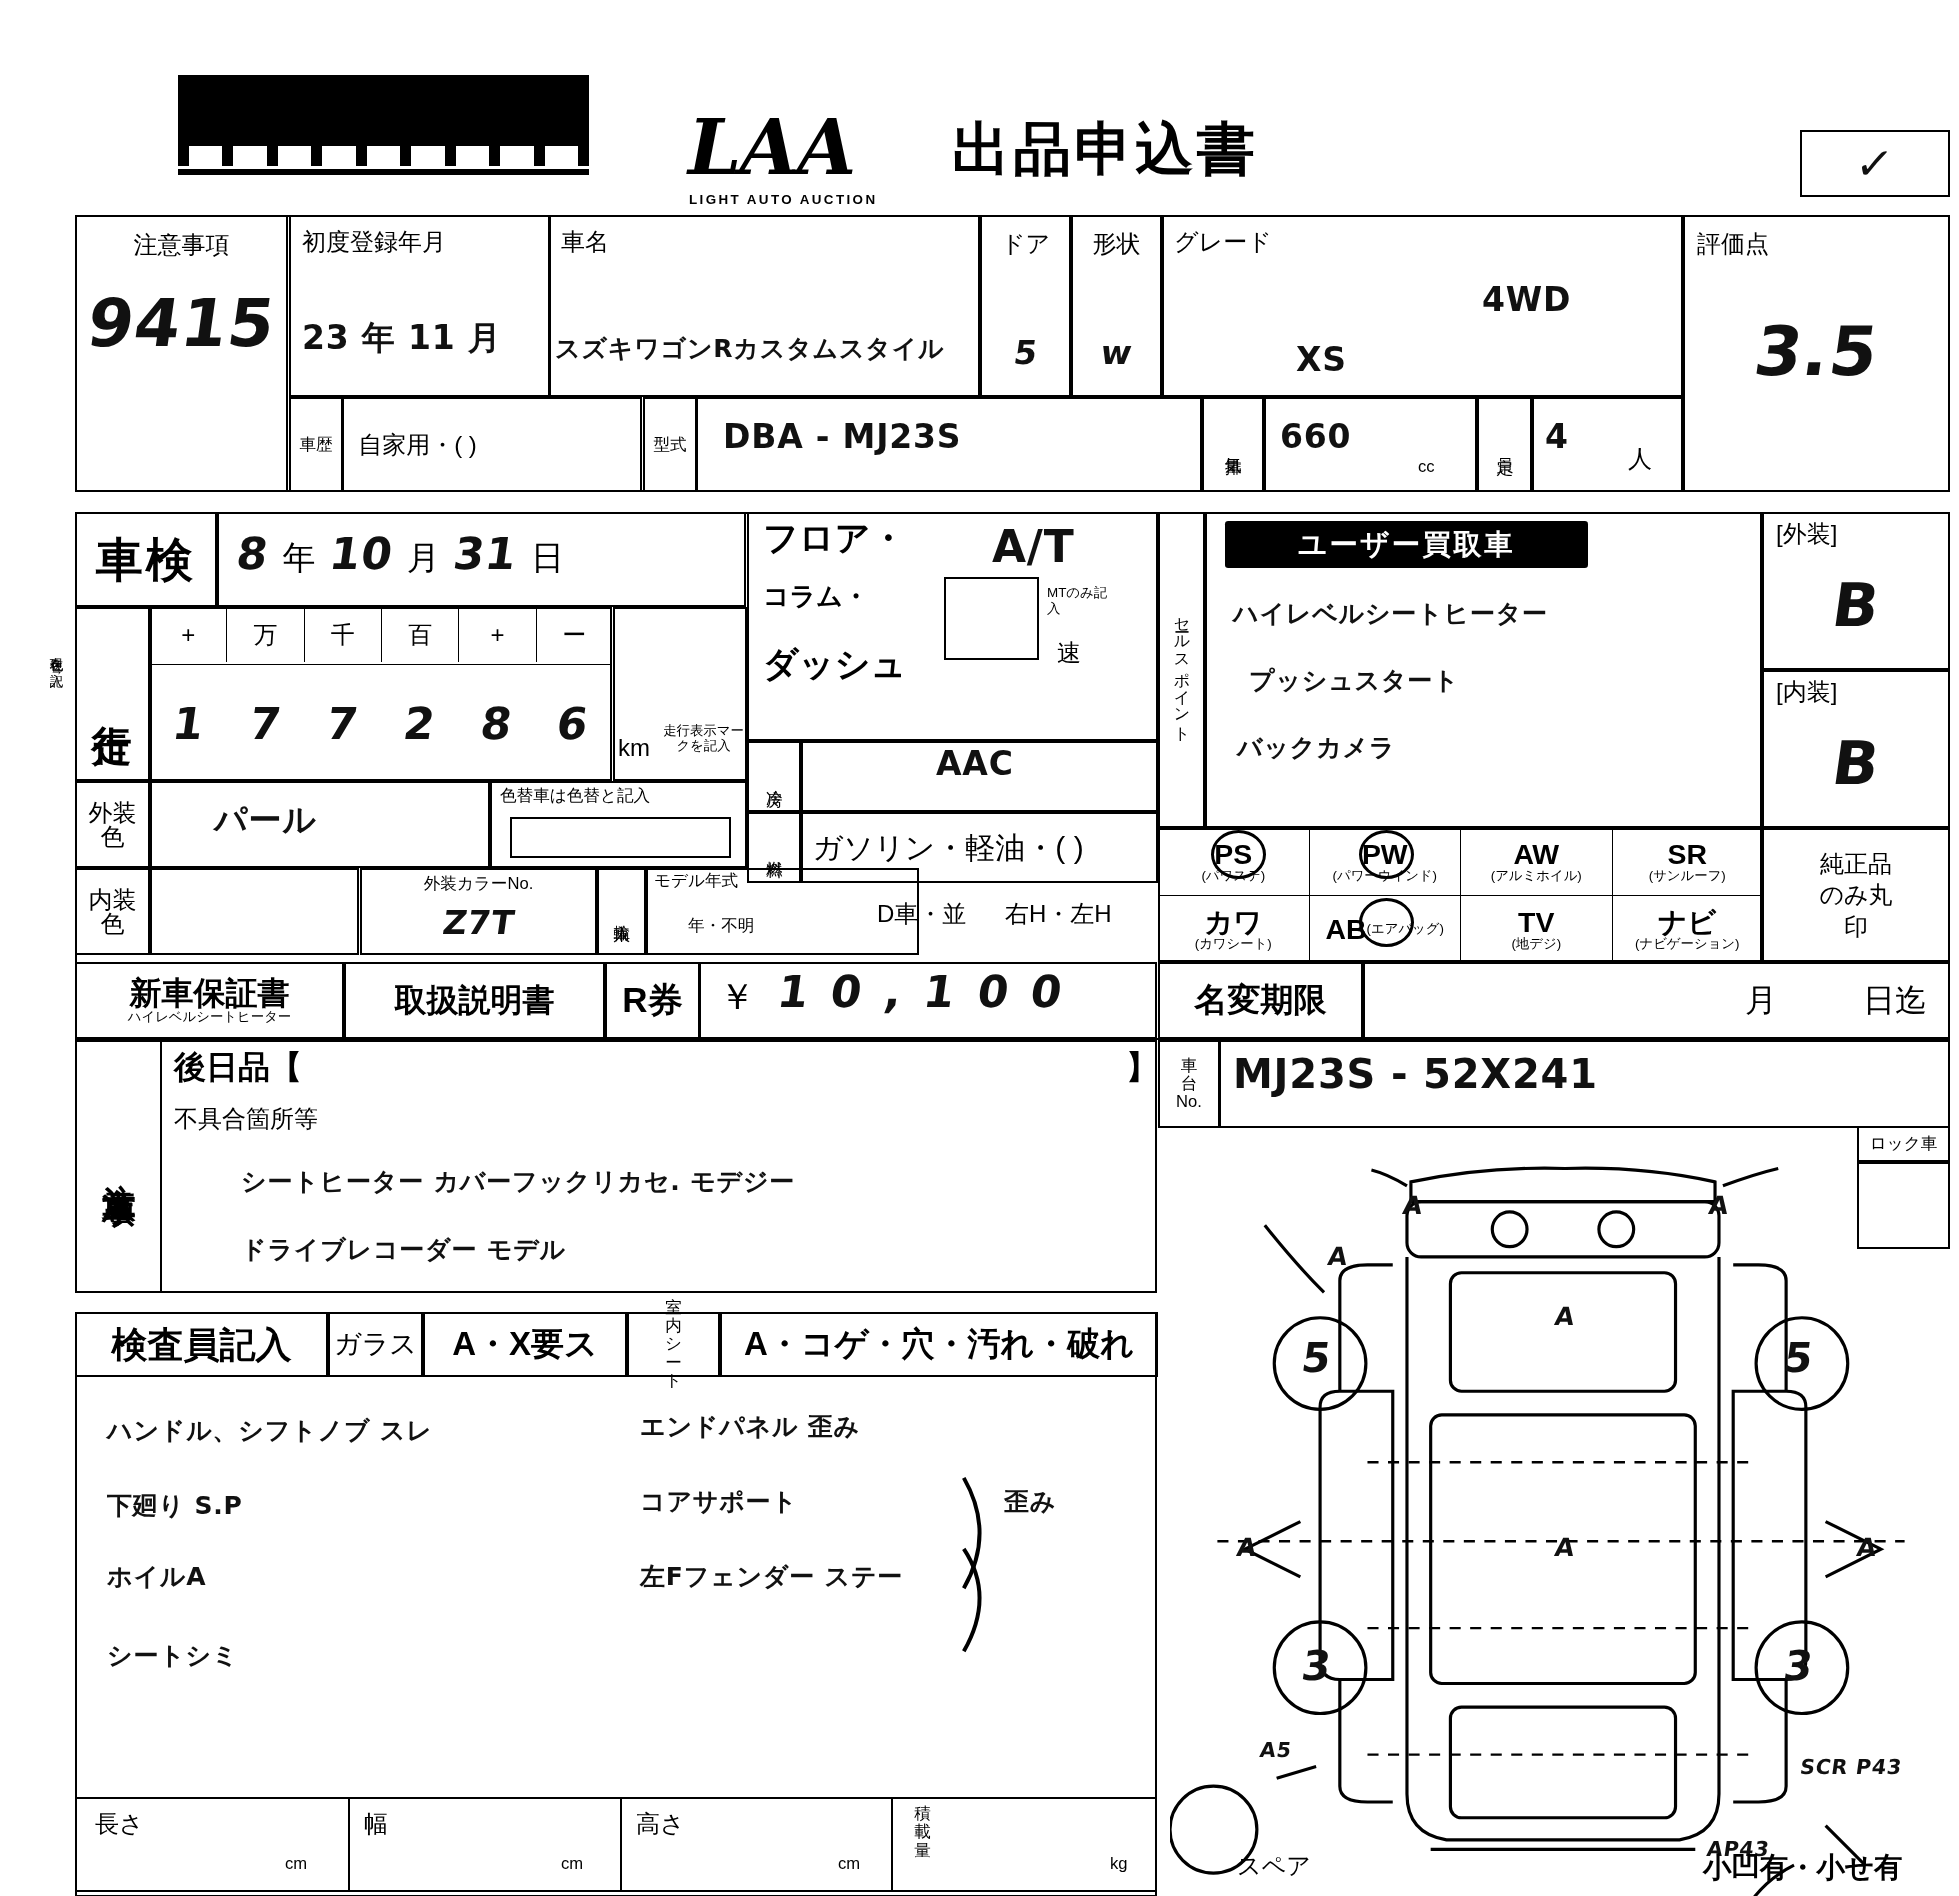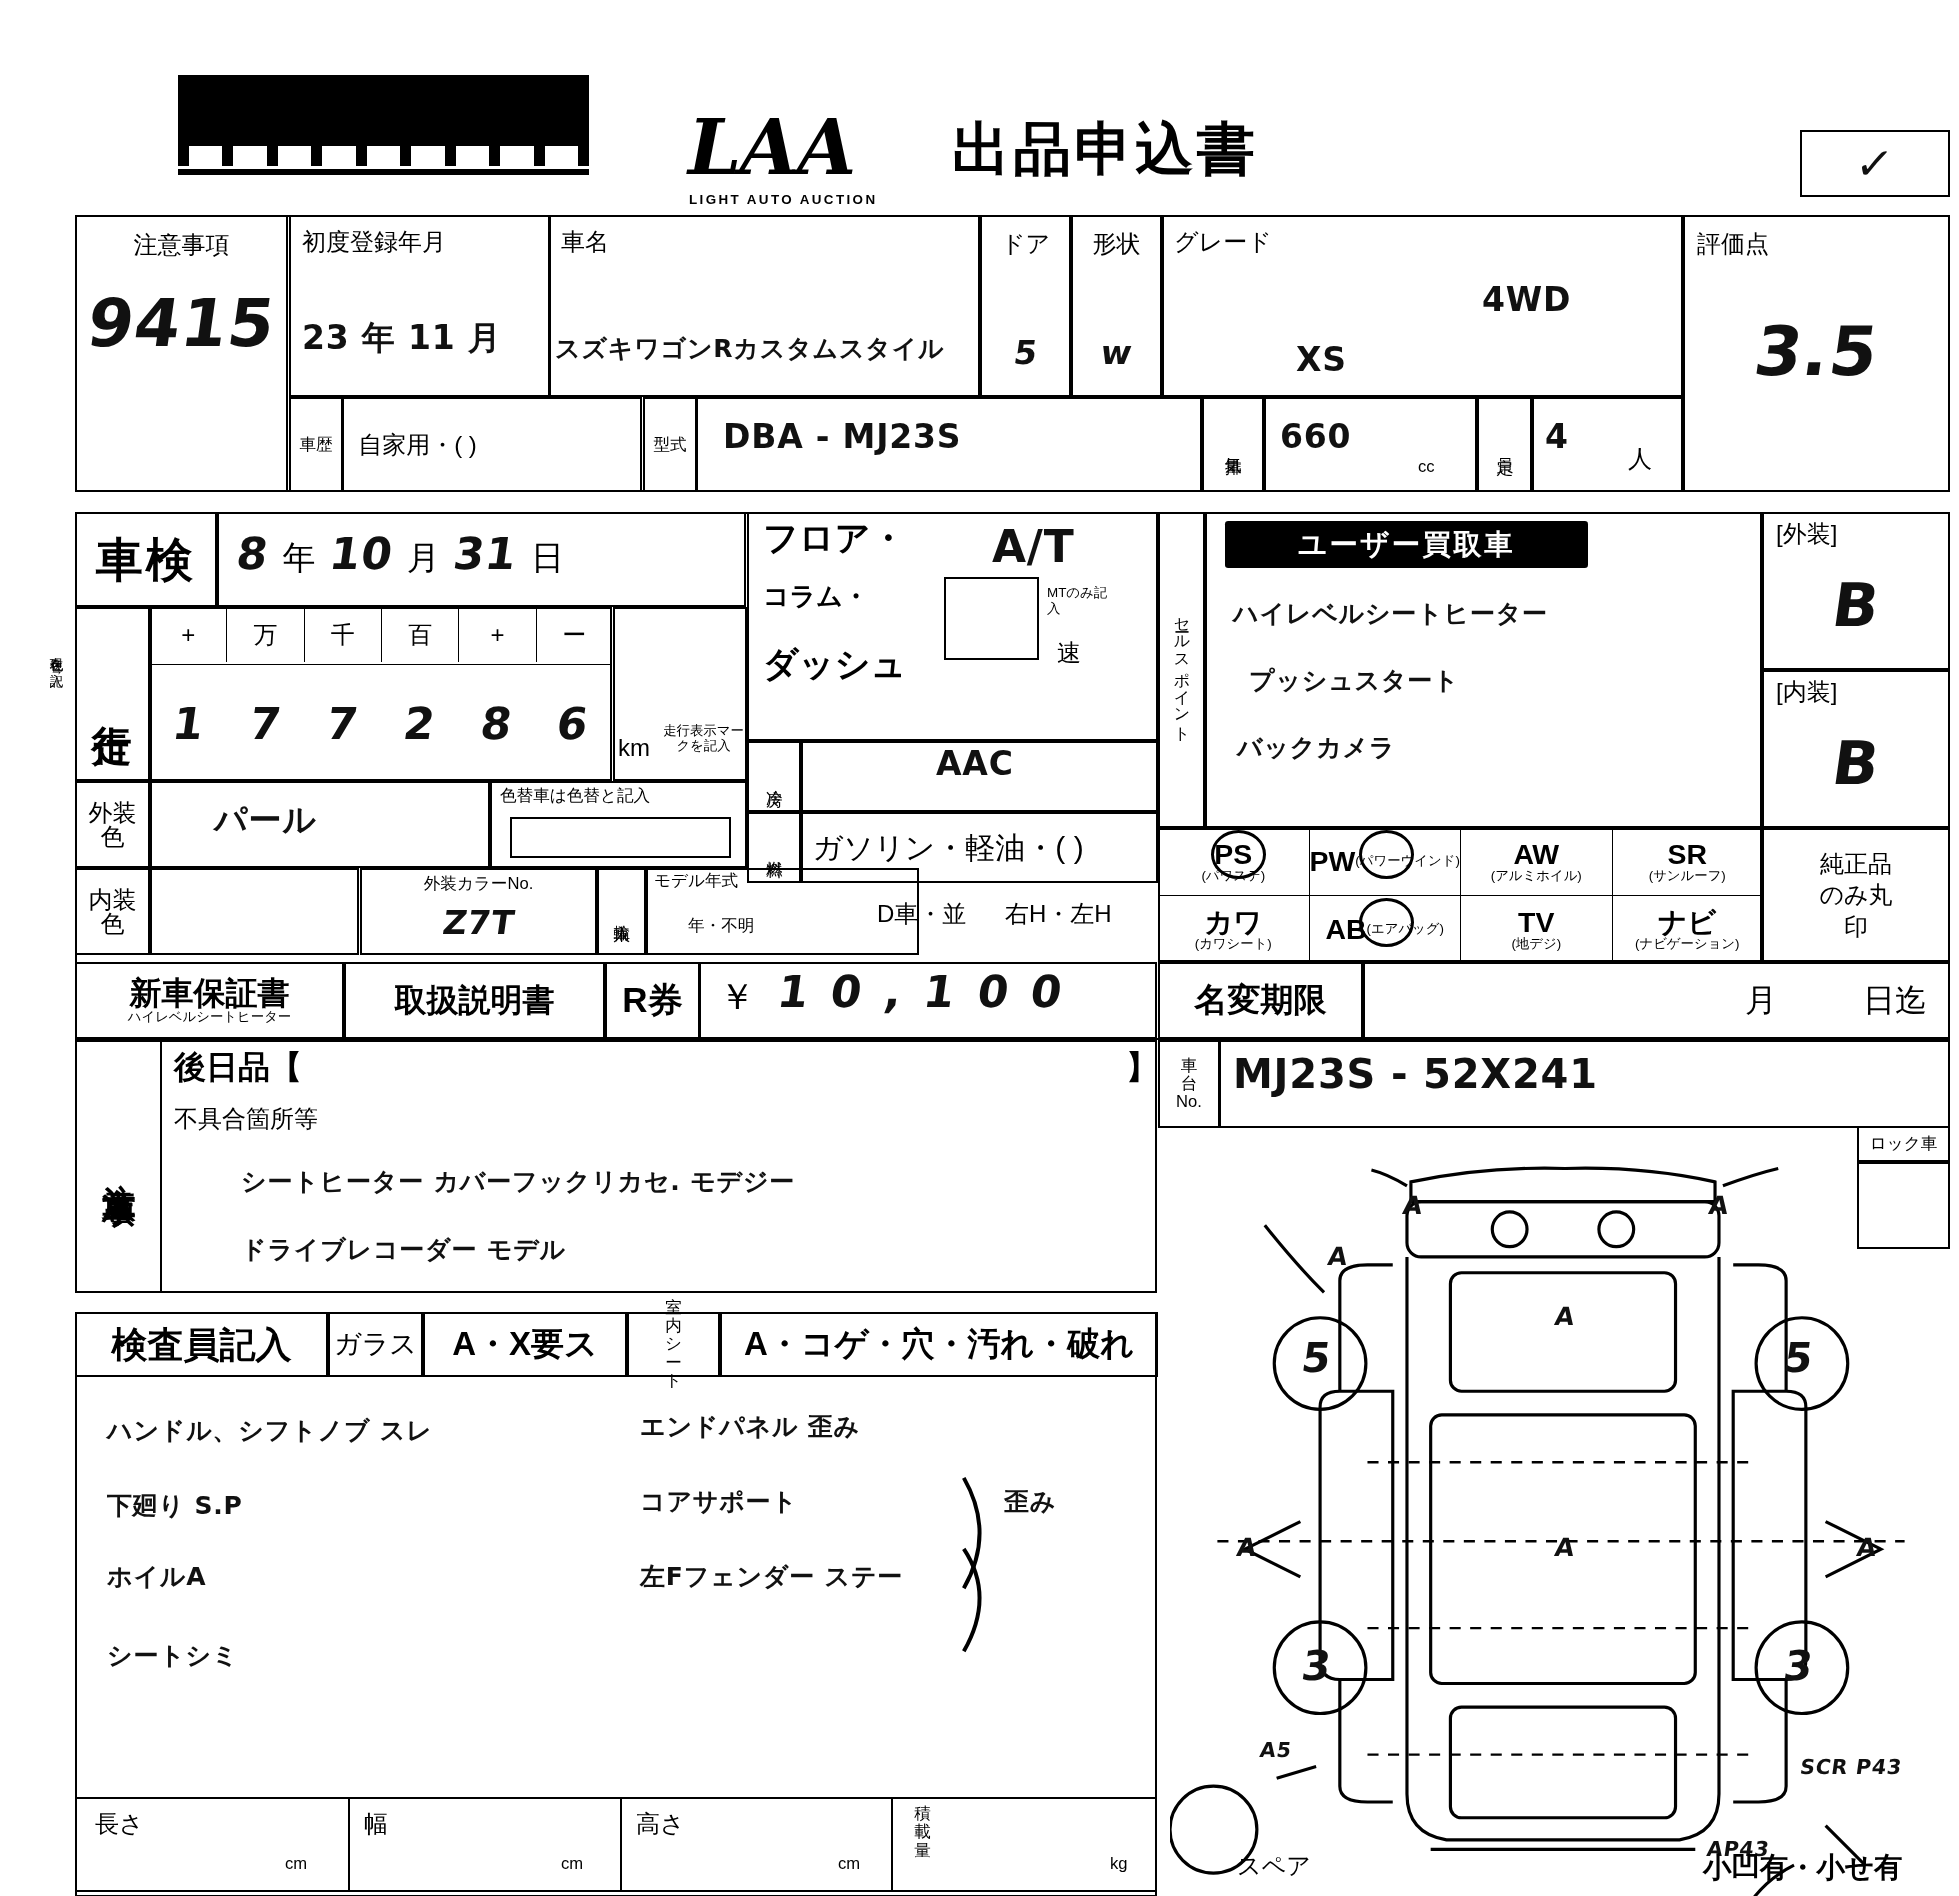--- a/index.html
+++ b/index.html
@@ -244,21 +244,21 @@
   <div class="abs" style="left:1221px;top:731px;">
     <span class="hw hw-sm">バックカメラ</span>
   </div>
 
   <div class="abs bx" style="left:1142px;top:828px;width:604px;height:134px;"></div>
   <div class="abs" style="left:1142px;top:828px;width:604px;height:67px;display:flex;">
     <div class="ctr" style="width:151px;height:67px;border-right:1.6px solid #000;flex-direction:column;">
       <span class="lbl bold" style="font-size:28.4px;text-align:center;">PS</span>
       <span class="lbl-xs">(パワステ)</span>
     </div>
-    <div class="ctr" style="width:151px;height:67px;border-right:1.6px solid #000;">
+    <div class="ctr" style="width:151px;height:67px;border-right:1.6px solid #000;flex-direction:column;">
       <span class="lbl bold" style="font-size:28.4px;">PW</span>
       <span class="lbl-xs">(パワーウインド)</span>
     </div>
     <div class="ctr" style="width:151px;height:67px;border-right:1.6px solid #000;flex-direction:column;">
       <span class="lbl bold" style="font-size:28.4px;">AW</span>
       <span class="lbl-xs">(アルミホイル)</span>
     </div>
     <div class="ctr" style="width:150px;height:67px;flex-direction:column;">
       <span class="lbl bold" style="font-size:28.4px;">SR</span>
       <span class="lbl-xs">(サンルーフ)</span>

